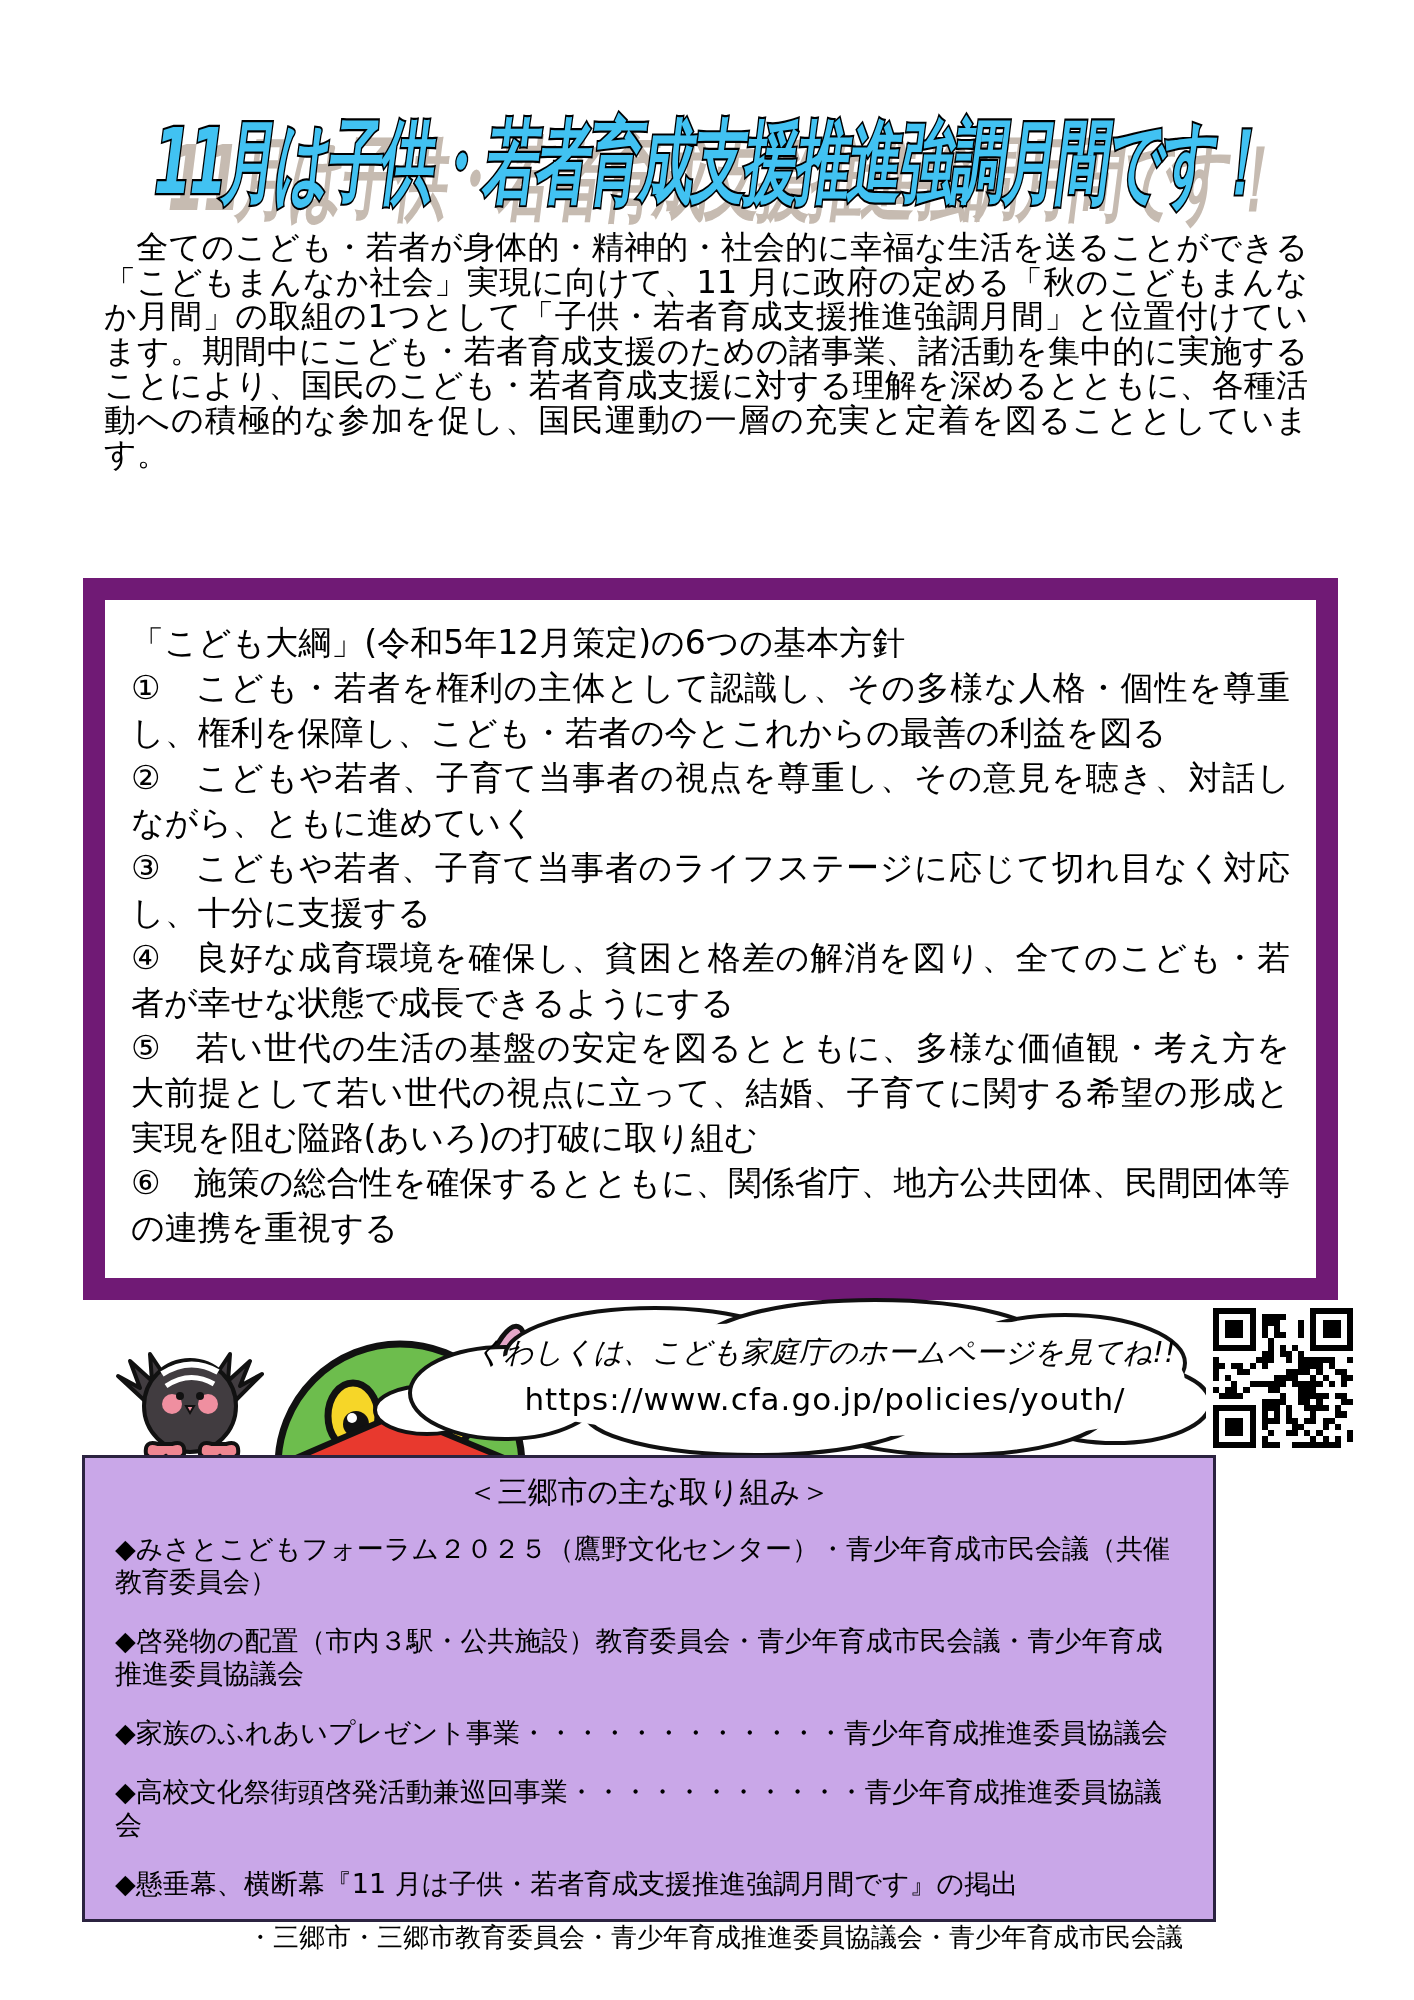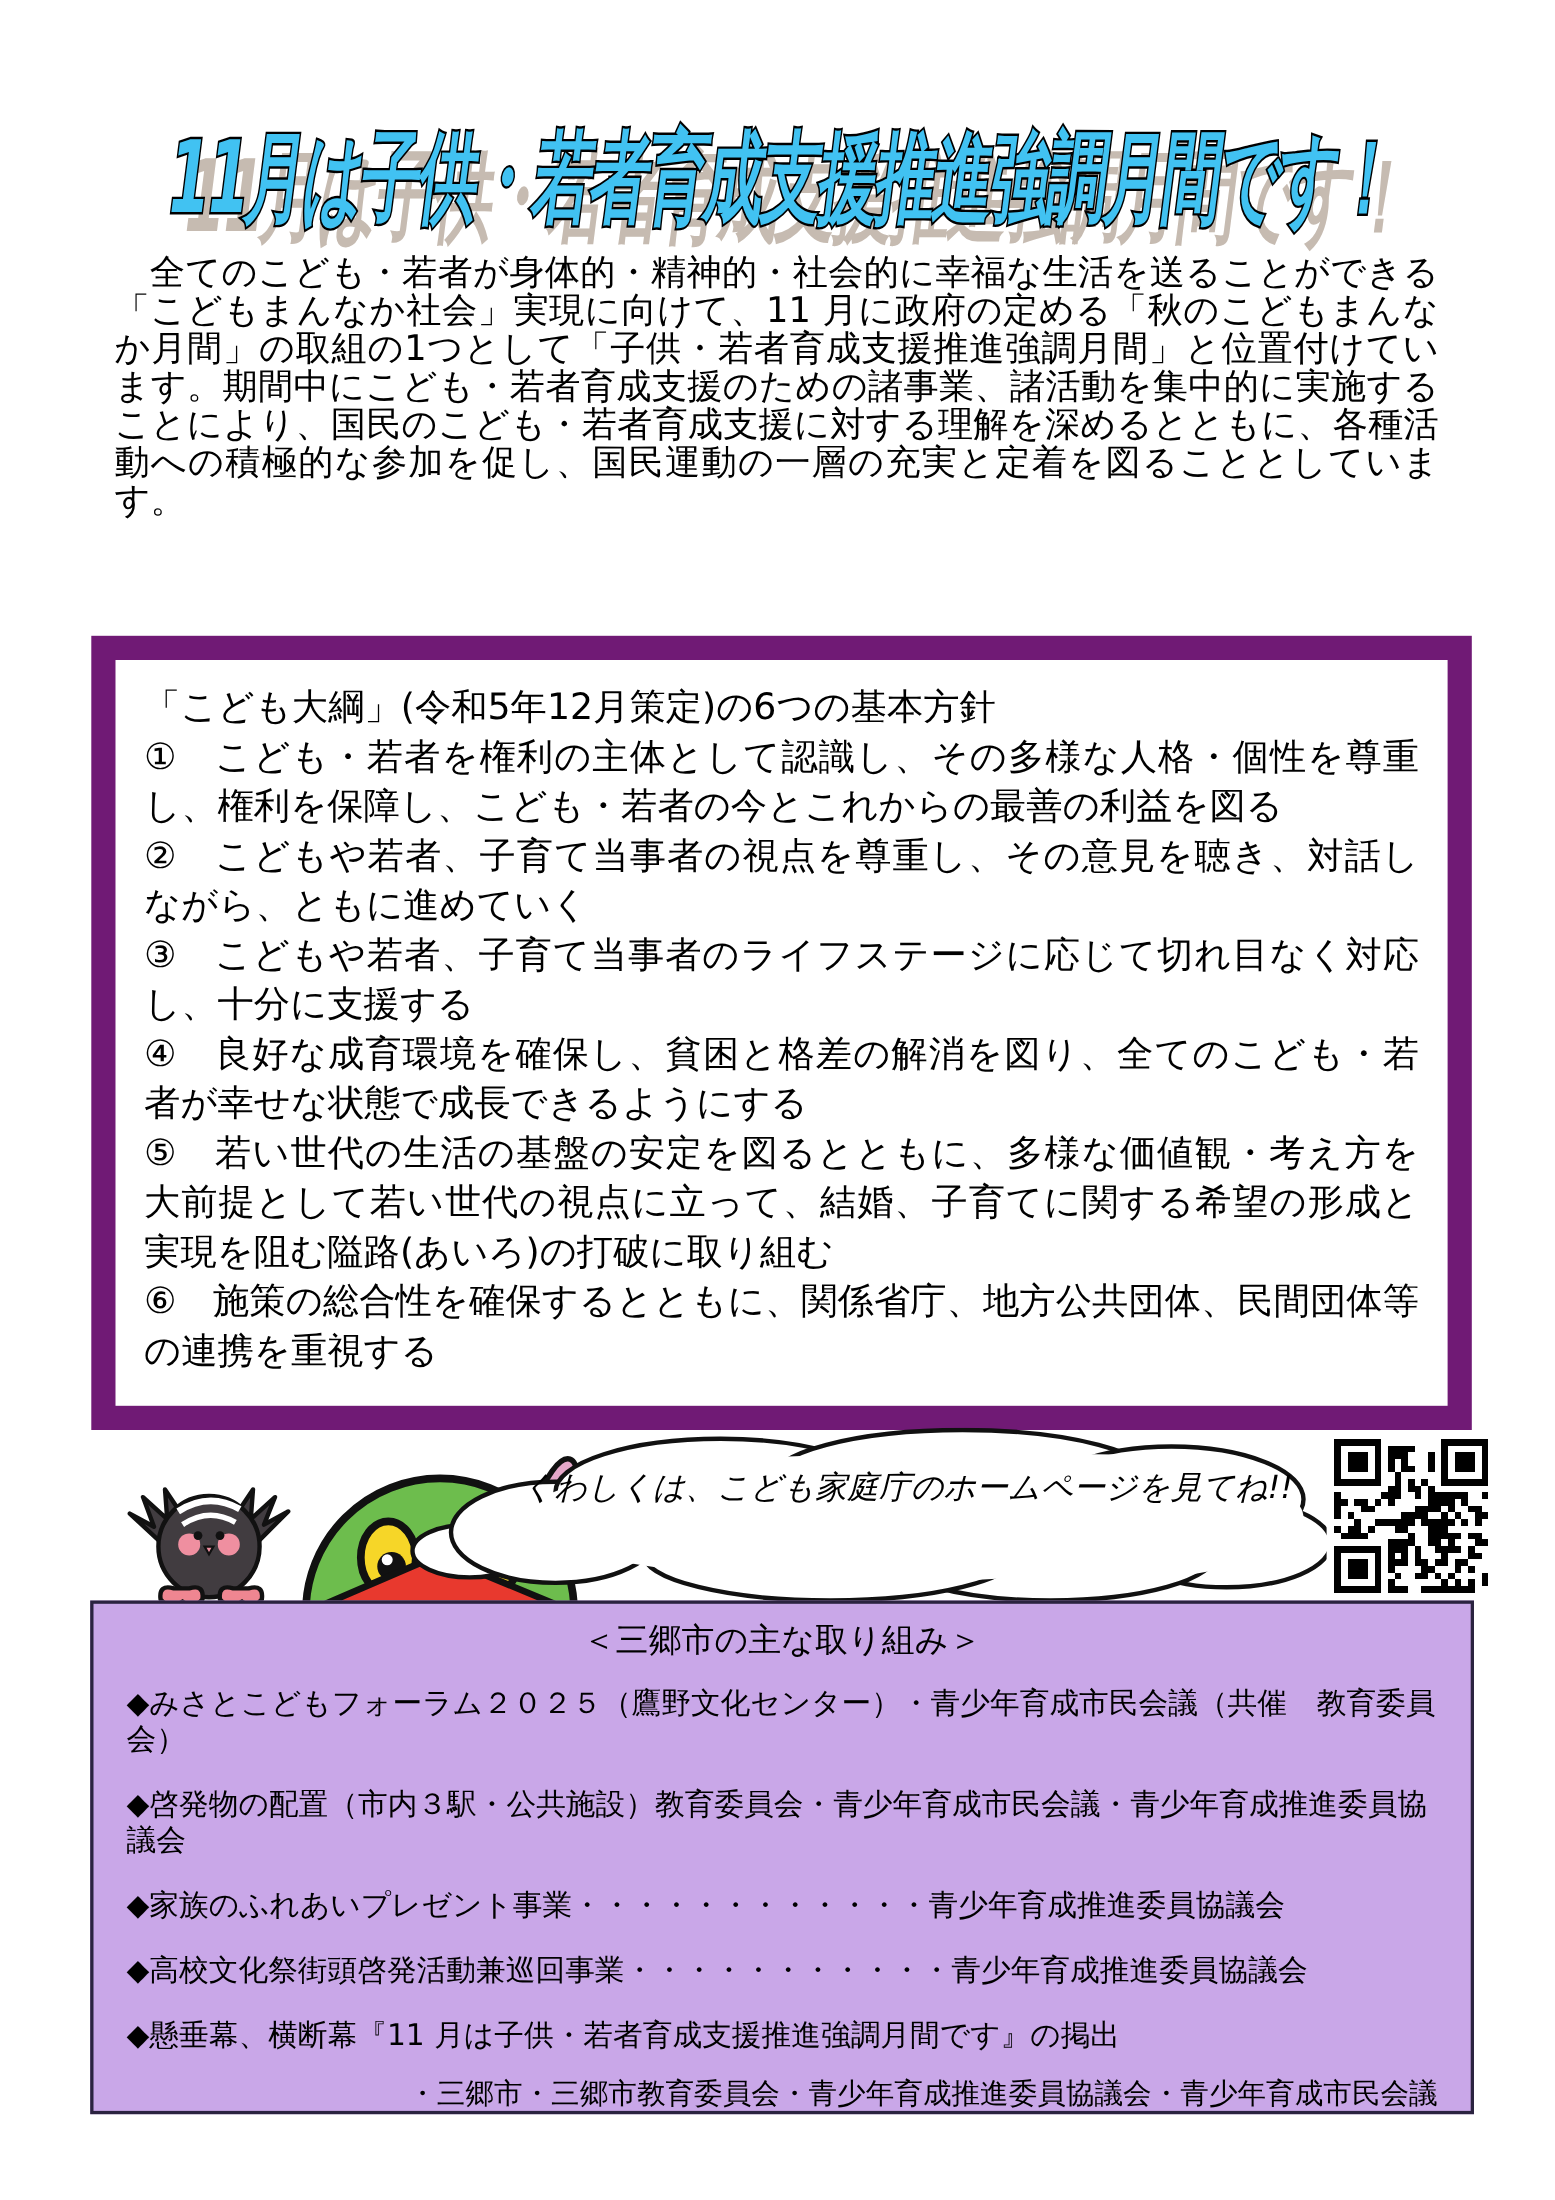--- a/index.html
+++ b/index.html
@@ -22,21 +22,21 @@
 
   
   .mascot-svg{position:absolute;left:100px;top:1306px;width:440px;height:152px;}
   .bubble-svg{position:absolute;left:355px;top:1298px;width:870px;height:165px;}
   .bubble-text{position:absolute;left:470px;top:1330px;width:710px;text-align:center;}
   .bubble-line1{font-size:29px;line-height:44px;font-style:italic;}
   .bubble-line2{font-size:31px;line-height:50px;letter-spacing:1px;}
   .qr{position:absolute;left:1206px;top:1302px;width:154px;height:152px;background:#fff;}
 
   
-  .city-box{position:absolute;left:82px;top:1455px;width:1258px;height:467px;
+  .city-box{position:absolute;left:82px;top:1455px;width:1134px;height:467px;
             background:#c9a7e8;border:3px solid #2b2340;box-sizing:border-box;
             padding:14px 30px 10px 30px;}
   .city-heading{text-align:center;font-size:30px;line-height:40px;}
   .city-items{margin-top:20px;display:flex;flex-direction:column;gap:26px;}
   .city-item{font-size:27px;line-height:33px;}
   .city-credit{margin-top:22px;text-align:right;font-size:26px;line-height:30px;}
 </style>
 </head>
 <body>
 
@@ -120,20 +120,21 @@
       <ellipse cx="710" cy="65" rx="120" ry="48"></ellipse>
       <ellipse cx="760" cy="105" rx="95" ry="40"></ellipse>
       <ellipse cx="600" cy="115" rx="150" ry="42"></ellipse>
       <ellipse cx="400" cy="115" rx="170" ry="42"></ellipse>
     </g>
     <ellipse cx="450" cy="82" rx="330" ry="58" fill="#fff"></ellipse>
     <ellipse cx="640" cy="82" rx="190" ry="58" fill="#fff"></ellipse>
   </svg>
   <div class="bubble-text">
     <div class="bubble-line1">くわしくは、こども家庭庁のホームページを見てね!!</div>
+    <div class="bubble-line2">https://www.cfa.go.jp/policies/youth/</div>
   </div>
 
   <svg id="qr" class="qr" viewBox="0 0 25 25" shape-rendering="crispEdges">
       <rect x="0" y="0" width="25" height="25" fill="#fff"></rect>
       <rect x="9" y="2" width="1" height="1" fill="#000"></rect>
       <rect x="10" y="2" width="1" height="1" fill="#000"></rect>
       <rect x="11" y="2" width="1" height="1" fill="#000"></rect>
       <rect x="12" y="2" width="1" height="1" fill="#000"></rect>
       <rect x="9" y="3" width="1" height="1" fill="#000"></rect>
       <rect x="10" y="3" width="1" height="1" fill="#000"></rect>

